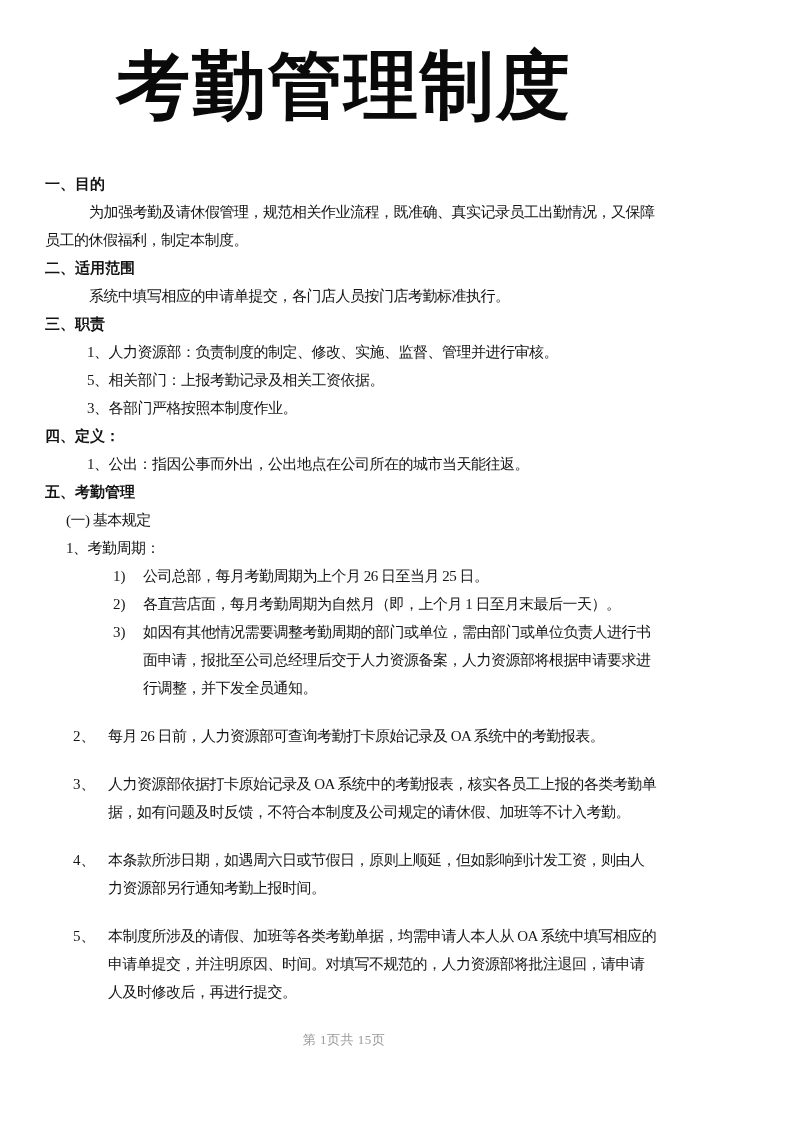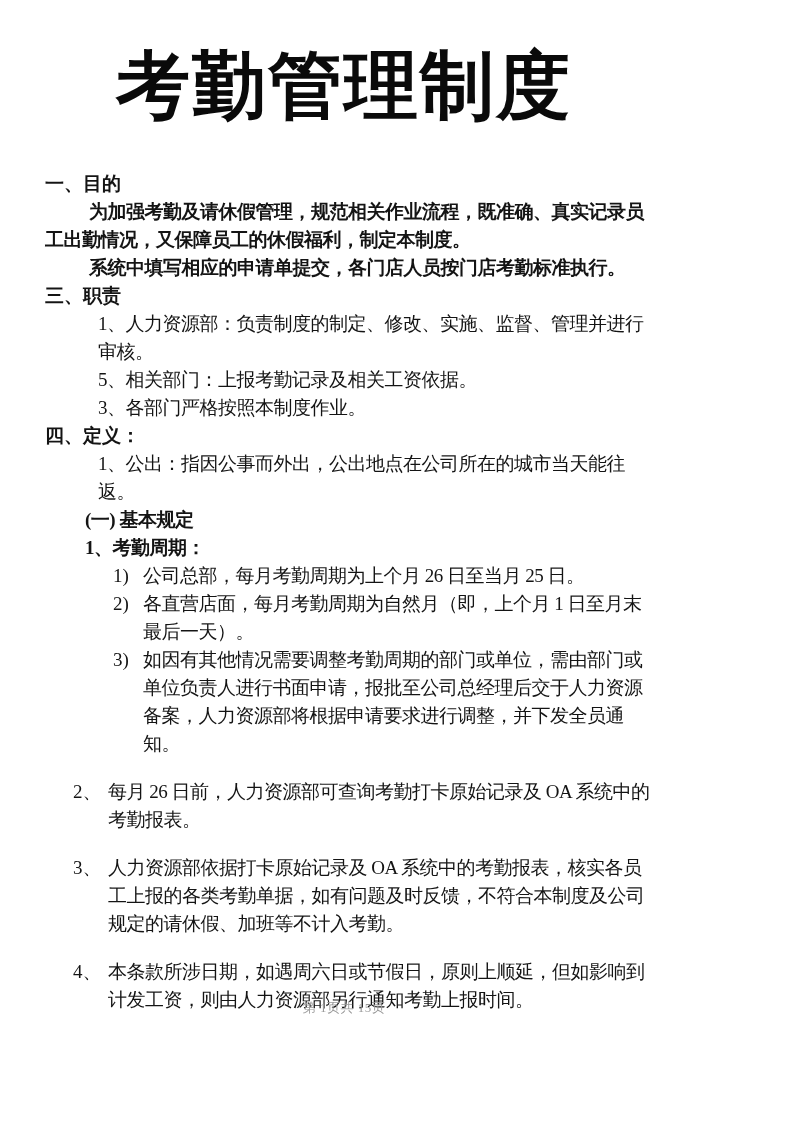--- a/index.html
+++ b/index.html
@@ -22,39 +22,37 @@
     text-align: center;
     font-family: "Liberation Sans", "DejaVu Sans", sans-serif;
     font-weight: 900;
     font-size: 74px;
     line-height: 100px;
     letter-spacing: 2px;
     color: #0a0a0a;
   }
   .content {
     padding: 0 30px 0 45px;
-    font-size: 19px;
+    font-size: 15px;
     line-height: 28px;
     letter-spacing: -0.5px;
   }
   .h2 {
     font-weight: bold;
     font-family: "Liberation Sans", "DejaVu Sans", sans-serif;
     letter-spacing: 0;
   }
   .p {
     text-indent: 44px;
-    font-weight: bold;
   }
   .li1 {
-    margin-left: 53px;
+    margin-left: 42px;
   }
   .sub {
-    margin-left: 40px;
-    font-weight: bold;
+    margin-left: 21px;
   }
   .li2 {
     margin-left: 63px;
     margin-top: 20px;
   }
   .li2 .marker {
     display: inline-block;
     width: 35px;
     margin-left: -35px;
     letter-spacing: 0;
@@ -65,50 +63,52 @@
   .li3 .marker {
     display: inline-block;
     width: 30px;
     margin-left: -30px;
     letter-spacing: 0;
   }
   .page-footer {
     position: absolute;
     left: 0;
     right: 0;
-    top: 1000px;
+    top: 1032px;
     text-align: center;
     font-size: 13px;
     line-height: 16px;
     color: #9a9a9a;
     letter-spacing: 0.5px;
   }
 </style>
 </head>
 <body>
 
 <div class="page">
 
   <h1 class="doc-title">考勤管理制度</h1>
 
   <div class="content">
 
     <div class="h2">一、目的</div>
     <div class="p">为加强考勤及请休假管理，规范相关作业流程，既准确、真实记录员工出勤情况，又保障员工的休假福利，制定本制度。</div>
 
+    <div class="h2">二、适用范围</div>
     <div class="p">系统中填写相应的申请单提交，各门店人员按门店考勤标准执行。</div>
 
     <div class="h2">三、职责</div>
     <div class="li1">1、人力资源部：负责制度的制定、修改、实施、监督、管理并进行审核。</div>
     <div class="li1">5、相关部门：上报考勤记录及相关工资依据。</div>
     <div class="li1">3、各部门严格按照本制度作业。</div>
 
     <div class="h2">四、定义：</div>
     <div class="li1">1、公出：指因公事而外出，公出地点在公司所在的城市当天能往返。</div>
 
+    <div class="h2">五、考勤管理</div>
     <div class="sub">(一) 基本规定</div>
     <div class="sub">1、考勤周期：</div>
 
     <div class="li3">
       <span class="marker">1)</span><span>公司总部，每月考勤周期为上个月 26 日至当月 25 日。</span>
     </div>
     <div class="li3">
       <span class="marker">2)</span><span>各直营店面，每月考勤周期为自然月（即，上个月 1 日至月末最后一天）。</span>
     </div>
     <div class="li3">
@@ -117,18 +117,21 @@
 
     <div class="li2">
       <span class="marker">2、</span><span>每月 26 日前，人力资源部可查询考勤打卡原始记录及 OA 系统中的考勤报表。</span>
     </div>
     <div class="li2">
       <span class="marker">3、</span><span>人力资源部依据打卡原始记录及 OA 系统中的考勤报表，核实各员工上报的各类考勤单据，如有问题及时反馈，不符合本制度及公司规定的请休假、加班等不计入考勤。</span>
     </div>
     <div class="li2">
       <span class="marker">4、</span><span>本条款所涉日期，如遇周六日或节假日，原则上顺延，但如影响到计发工资，则由人力资源部另行通知考勤上报时间。</span>
     </div>
+    <div class="li2">
+      <span class="marker">5、</span><span>本制度所涉及的请假、加班等各类考勤单据，均需申请人本人从 OA 系统中填写相应的申请单提交，并注明原因、时间。对填写不规范的，人力资源部将批注退回，请申请人及时修改后，再进行提交。</span>
+    </div>
 
   </div>
 
   <div class="page-footer">第 1页共 15页</div>
 
 </div>
 
 </body></html>

